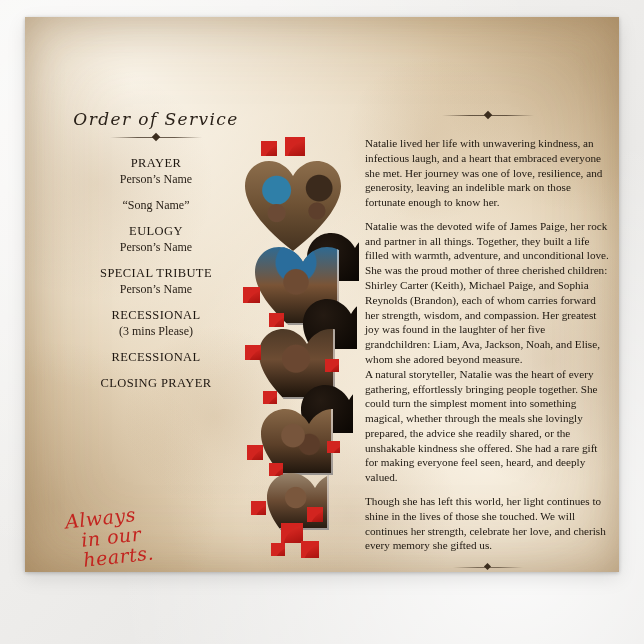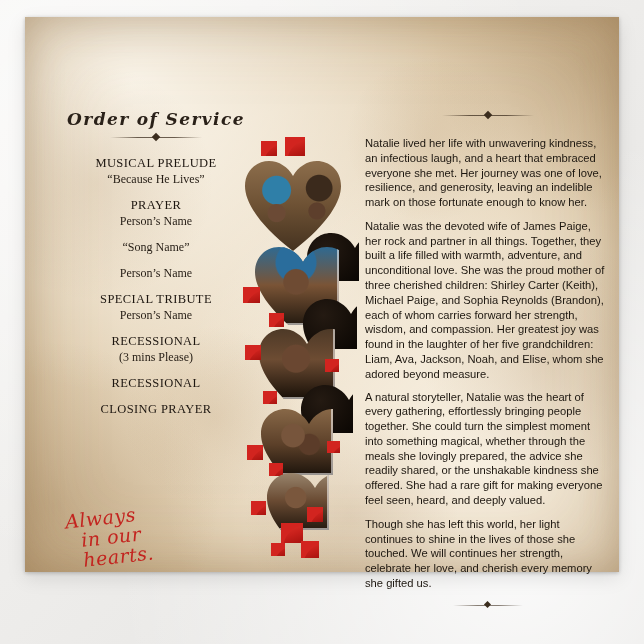--- a/index.html
+++ b/index.html
@@ -75,21 +75,21 @@
     width: 222px;
     text-align: center;
   }
   .script-head {
     font-family: "DejaVu Serif", serif;
     font-style: italic;
     font-size: 17px;
     letter-spacing: 1.4px;
     color: #2a2119;
     margin: 0 0 4px 0;
-    font-weight: bold;
+    font-weight: normal;
   }
   .divider {
     width: 92px;
     height: 9px;
     margin: 2px auto 14px auto;
     position: relative;
   }
   .divider .bar {
     position: absolute;
     top: 4px;
@@ -138,28 +138,28 @@
   #always .l2 { font-size: 19px; letter-spacing: 0.5px; padding-left: 14px; }
   
   #right-col {
     left: 340px;
     top: 92px;
     width: 245px;
   }
   #right-col .script-head { text-align: center; }
   #right-col .divider { margin-bottom: 16px; }
   .obit-p {
-    font-family: Liberation Sans, sans-serif;
+    font-family: Liberation Serif, serif;
     font-size: 11.2px;
     line-height: 1.32;
     color: #1d1710;
     margin: 0 0 9px 0;
     text-align: left;
   }
-  .obit-p.tight { margin-bottom: 8px; }
+  .obit-p.tight { margin-bottom: 0; }
   .end-divider {
     width: 70px;
     height: 8px;
     margin: 10px auto 0 auto;
     position: relative;
   }
   .end-divider .bar {
     position: absolute;
     top: 4px; left: 0; width: 70px; height: 1px;
     background: linear-gradient(to right, rgba(60,45,30,0) 0%, rgba(60,45,30,0.6) 35%, rgba(60,45,30,0.6) 65%, rgba(60,45,30,0) 100%);
@@ -250,31 +250,28 @@
   <div id="sheet">
 
     <div class="col" id="left-col">
       <h2 class="script-head">Order of Service</h2>
       <div class="divider">
         <div class="bar"></div>
           <div class="dia"></div>
       </div>
 
       <div class="svc-item">
-        <div class="svc-title">MUSICAL PRELUDE</div>
-        <div class="svc-sub">“Because He Lives”</div>
-      </div>
-      <div class="svc-item">
         <div class="svc-title">PRAYER</div>
         <div class="svc-sub">Person’s Name</div>
       </div>
       <div class="svc-item">
         <div class="svc-sub">“Song Name”</div>
       </div>
       <div class="svc-item">
+        <div class="svc-title">EULOGY</div>
         <div class="svc-sub">Person’s Name</div>
       </div>
       <div class="svc-item">
         <div class="svc-title">SPECIAL TRIBUTE</div>
         <div class="svc-sub">Person’s Name</div>
       </div>
       <div class="svc-item">
         <div class="svc-title">RECESSIONAL</div>
         <div class="svc-sub">(3 mins Please)</div>
       </div>

